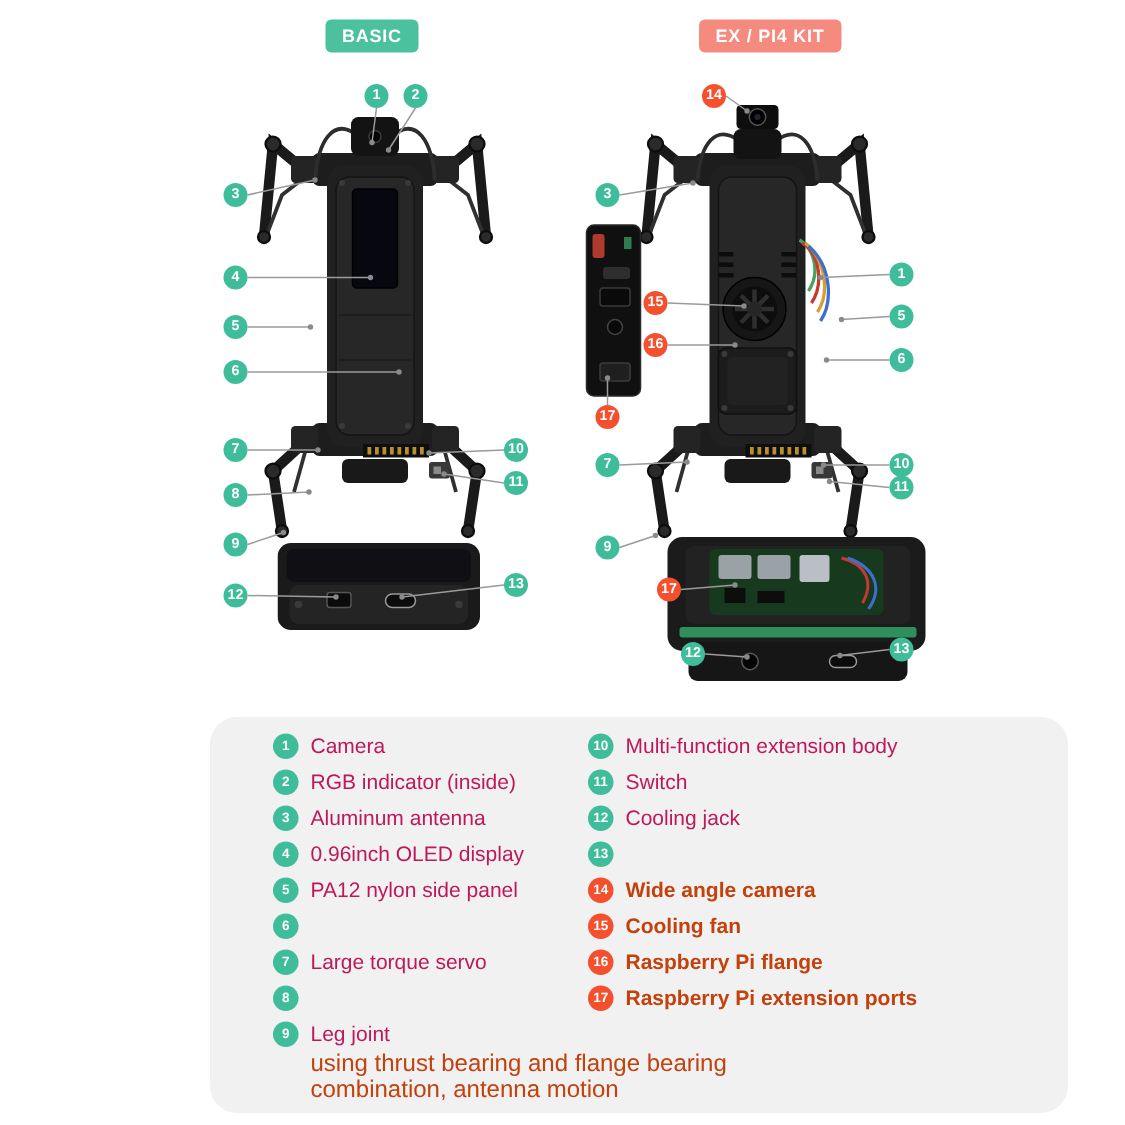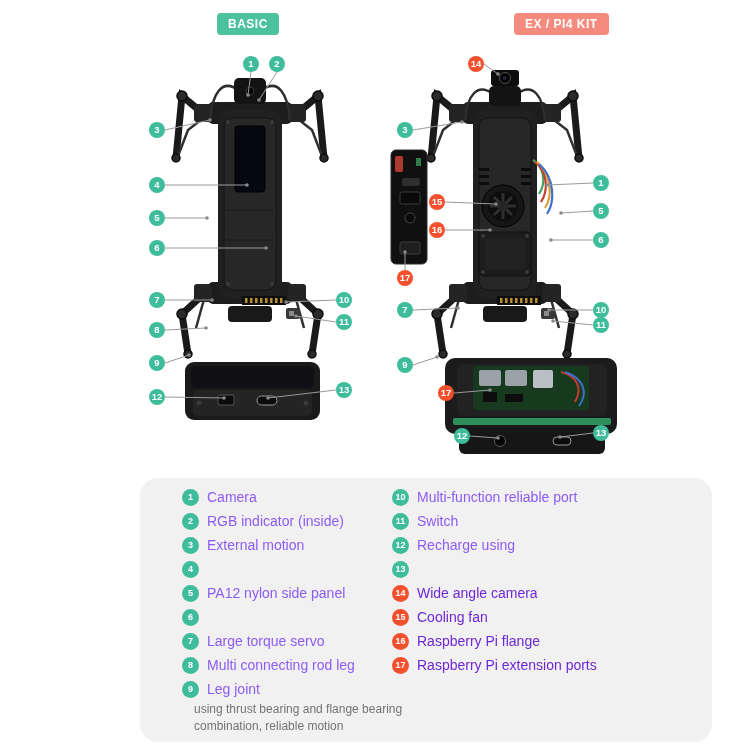--- a/index.html
+++ b/index.html
@@ -5,39 +5,39 @@
   :root{
     --teal:#3FBD9A; --red:#F4502E; --badge_basic:#4BC19E; --badge_ex:#F58B7E; --panel_bg:#F1F1F1;
   }
   html,body{margin:0;padding:0;background:#fff;}
   .stage{position:relative;width:728px;height:750px;background:#fff;overflow:hidden;
          font-family:"Liberation Sans",sans-serif;}
   .abs{position:absolute;}
   .badge{position:absolute;height:22px;line-height:22px;padding:0 11px;border-radius:4px;
          color:#fff;font-size:12px;font-weight:700;letter-spacing:.5px;}
   .badge.b{background:var(--badge_basic);}
-  .badge.e{background:var(--badge_ex);margin-left:48px;}
+  .badge.e{background:var(--badge_ex);}
   .co{position:absolute;width:16px;height:16px;border-radius:50%;color:#fff;
       font-size:9.5px;font-weight:700;text-align:center;line-height:16px;z-index:5;}
   .co.t{background:var(--teal);}
   .co.r{background:var(--red);}
   .lines{position:absolute;left:0;top:0;pointer-events:none;z-index:3;}
   .panel{position:absolute;left:140px;top:478px;width:572px;height:264px;border-radius:18px;
          background:var(--panel_bg);}
   .col{position:absolute;top:7px;}
   .col.l{left:42px;width:206px;}
   .col.rr{left:252px;width:312px;}
   .li{display:flex;align-items:center;gap:8px;height:24px;}
   .ci{flex:0 0 17px;width:17px;height:17px;border-radius:50%;color:#fff;text-align:center;
       line-height:17px;font-size:9px;font-weight:700;}
   .ci.t{background:var(--teal);}
   .ci.r{background:var(--red);}
-  .lt{font-size:14px;color:#8b5cf6;white-space:nowrap;}
-  .li.bold .lt{color:#6d28d9;font-weight:400;}
-  .sub{margin-left:12px;font-size:12px;color:#737373;line-height:17px;white-space:nowrap;}
+  .lt{font-size:14px;color:#be185d;white-space:nowrap;}
+  .li.bold .lt{color:#c2410c;font-weight:700;}
+  .sub{margin-left:25px;font-size:16px;color:#c2410c;line-height:17px;white-space:nowrap;}
   svg{display:block;}
 </style>
 </head>
 <body>
 
 <div class="stage">
 
   <div class="badge b" style="left:217px;top:13px">BASIC</div>
   <div class="badge e" style="left:466px;top:13px">EX / PI4 KIT</div>
 
@@ -322,59 +322,59 @@
       <div class="li">
         <span class="ci t">1</span>
         <span class="lt">Camera</span>
         </div>
       <div class="li">
         <span class="ci t">2</span>
         <span class="lt">RGB indicator (inside)</span>
         </div>
       <div class="li">
         <span class="ci t">3</span>
-        <span class="lt">External motion</span>
+        <span class="lt">Aluminum antenna</span>
         </div>
       <div class="li">
         <span class="ci t">4</span>
+        <span class="lt">0.96inch OLED display</span>
         </div>
       <div class="li">
         <span class="ci t">5</span>
         <span class="lt">PA12 nylon side panel</span>
         </div>
       <div class="li">
         <span class="ci t">6</span>
         </div>
       <div class="li">
         <span class="ci t">7</span>
         <span class="lt">Large torque servo</span>
         </div>
       <div class="li">
         <span class="ci t">8</span>
-        <span class="lt">Multi connecting rod leg</span>
         </div>
       <div class="li">
         <span class="ci t">9</span>
         <span class="lt">Leg joint</span>
         </div>
       <div class="sub">using thrust bearing and flange bearing</div>
-      <div class="sub">combination, reliable motion</div>
+      <div class="sub">combination, antenna motion</div>
     </div>
     <div class="col rr">
       <div class="li">
         <span class="ci t">10</span>
-        <span class="lt">Multi-function reliable port</span>
+        <span class="lt">Multi-function extension body</span>
         </div>
       <div class="li">
         <span class="ci t">11</span>
         <span class="lt">Switch</span>
         </div>
       <div class="li">
         <span class="ci t">12</span>
-        <span class="lt">Recharge using</span>
+        <span class="lt">Cooling jack</span>
         </div>
       <div class="li">
         <span class="ci t">13</span>
         </div>
       <div class="li bold">
         <span class="ci r">14</span>
         <span class="lt">Wide angle camera</span>
         </div>
       <div class="li bold">
         <span class="ci r">15</span>

